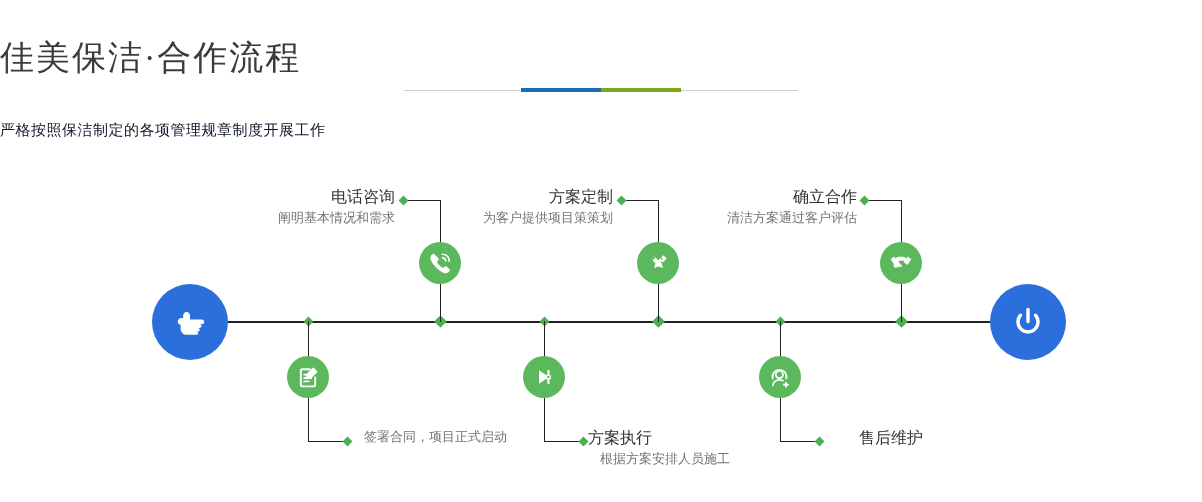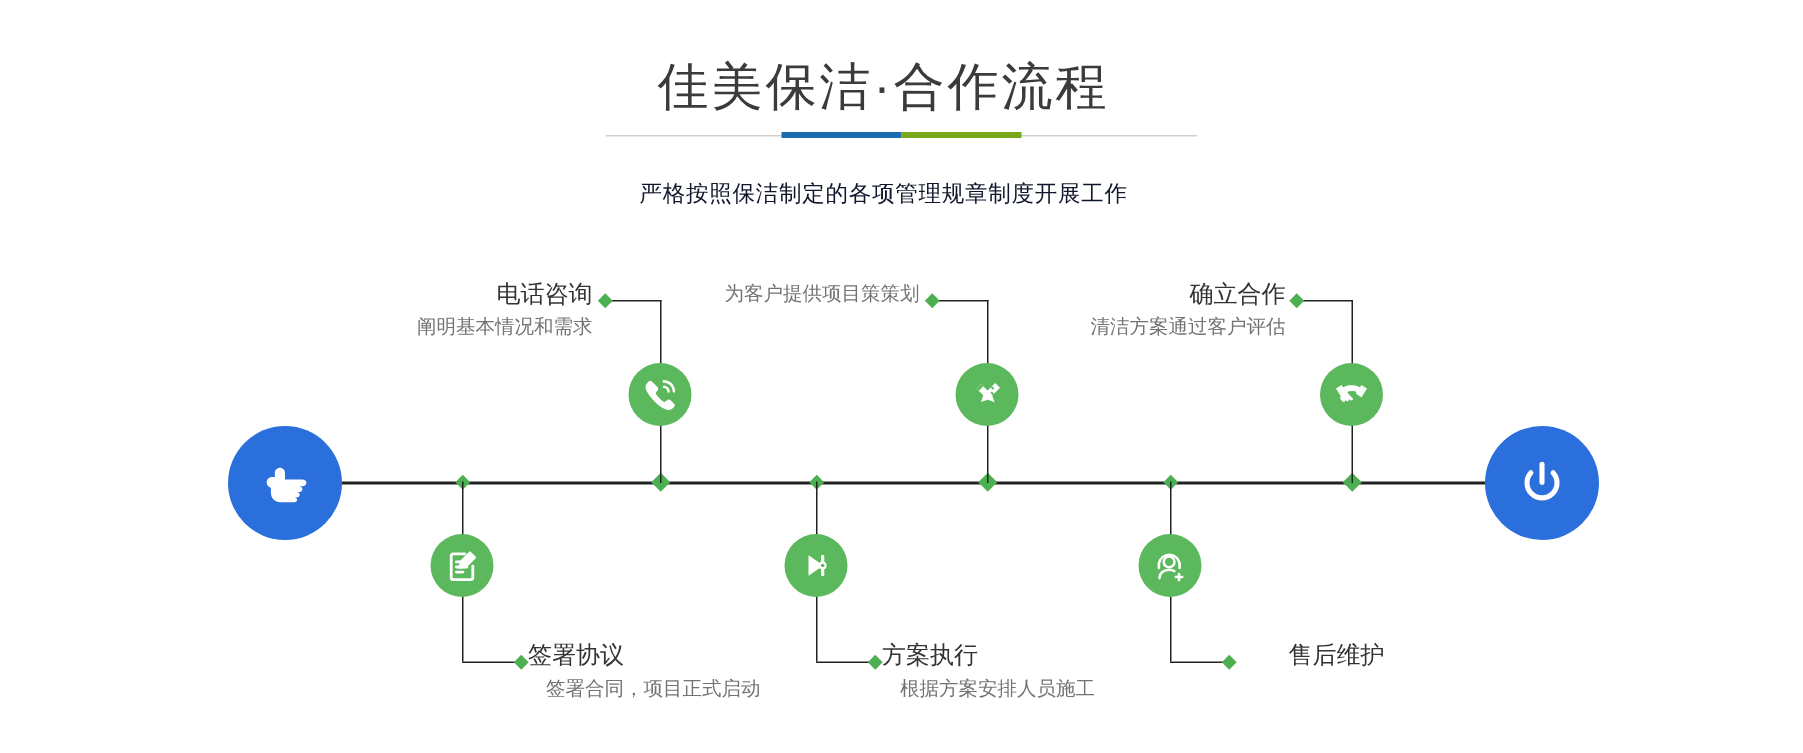--- a/index.html
+++ b/index.html
@@ -15,21 +15,21 @@
     width: 1202px;
     height: 502px;
     background: #ffffff;
   }
 
   
   .header {
     position: absolute;
     top: 0; left: 0;
     width: 1178px;
-    text-align: center;
+    font-family: Liberation Serif, serif;
   }
   .title {
     margin-top: 36px;
     font-size: 34px;
     line-height: 44px;
     color: #3b3b3b;
     letter-spacing: 2px;
     font-weight: 400;
   }
   .divider-wrap {
@@ -225,21 +225,20 @@
       <svg width="25" height="25" viewBox="0 0 25 25" fill="none" stroke="#ffffff" stroke-width="1.9" stroke-linecap="round" stroke-linejoin="round">
         <path d="M19.2 12.4V20c0 .8-.6 1.4-1.4 1.4H6.2c-.8 0-1.4-.6-1.4-1.4V5.6c0-.8.6-1.4 1.4-1.4h7.6"></path>
         <path d="M8.2 9.6h7"></path>
         <path d="M8.2 13.0h7"></path>
         <path d="M8.2 16.4h4.4"></path>
         <path d="M17.3 3.3l3.4 3.4-6.2 6.2-4.0.6.6-4.0z" fill="#ffffff" stroke="#ffffff" stroke-width="1.4"></path>
       </svg>
     </span>
   </div>
   <div class="label left-al" style="left:352px; top:427px; width:250px;">
-    <div class="l-title">签署协议</div>
     <div class="l-desc" style="padding-left:12px;">签署合同，项目正式启动</div>
   </div>
 
   <div class="vline" style="left:658px; top:200px; height:122px;"></div>
   <div class="hline" style="left:622px; top:200px; width:37px;"></div>
   <div class="tip" style="left:618px; top:197px;"></div>
   <div class="node" style="left:637px; top:242px;">
     <span>
       <svg width="25" height="25" viewBox="0 0 25 25" fill="#ffffff">
         <g transform="rotate(45 12.5 12.5)">
@@ -249,20 +248,21 @@
           <rect x="10.2" y="11.4" width="2.2" height="1.3" fill="#5cb85c"></rect>
         </g>
         <g transform="rotate(-45 12.5 12.5)">
           <path d="M10.4 4.0h4.2l.0 10.4-2.1 4.6-2.1-4.6z"></path>
           <path d="M10.4 4.0h4.2v2.2h-4.2z" fill="#5cb85c"></path>
         </g>
       </svg>
     </span>
   </div>
   <div class="label right-al" style="left:368px; top:186px; width:245px;">
+    <div class="l-title">方案定制</div>
     <div class="l-desc">为客户提供项目策策划</div>
   </div>
 
   <div class="vline" style="left:544px; top:321px; height:120px;"></div>
   <div class="hline" style="left:544px; top:441px; width:38px;"></div>
   <div class="tip" style="left:580px; top:438px;"></div>
   <div class="node" style="left:523px; top:356px;">
     <span>
       <svg width="24" height="24" viewBox="0 0 24 24" fill="#ffffff">
         <path d="M7.0 5.2 L17.0 12.0 L7.0 18.8 Z"></path>

